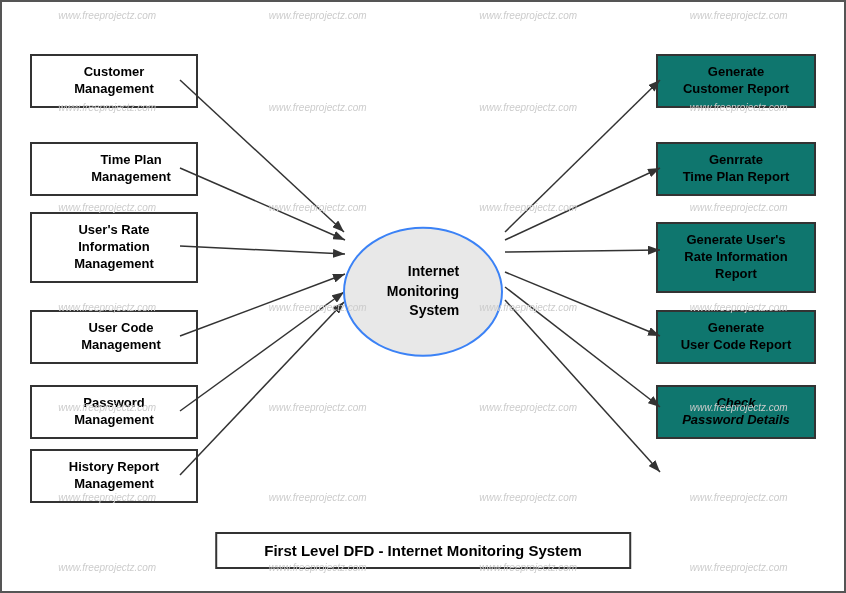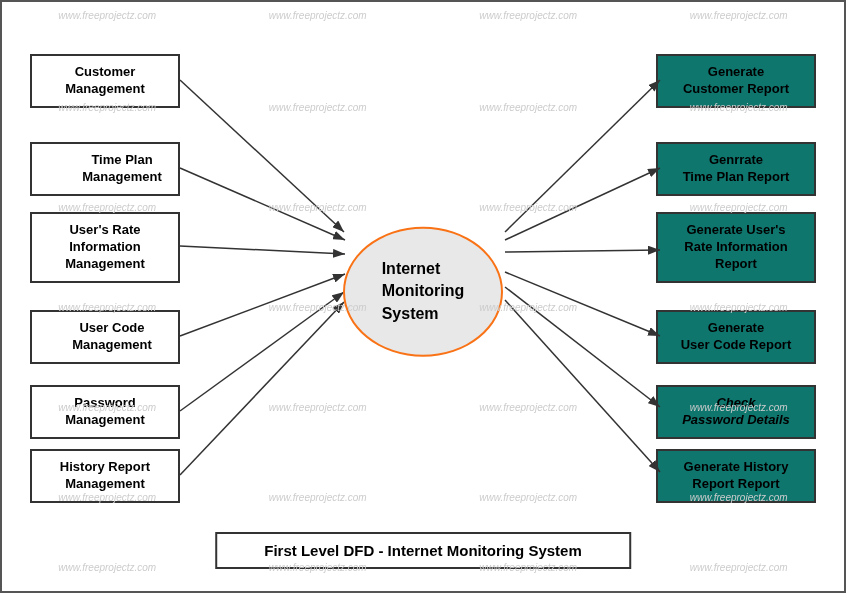--- a/index.html
+++ b/index.html
@@ -35,21 +35,21 @@
     .wm3 { top: 200px; display: flex; justify-content: space-around; }
     .wm4 { top: 300px; display: flex; justify-content: space-around; }
     .wm5 { top: 400px; display: flex; justify-content: space-around; }
     .wm6 { top: 490px; display: flex; justify-content: space-around; }
     .wm7 { top: 560px; display: flex; justify-content: space-around; }
 
     
     .left-box {
       position: absolute;
       left: 28px;
-      width: 150px;
+      width: 168px;
       border: 2px solid #333;
       background: #fff;
       text-align: center;
       font-size: 13px;
       font-weight: bold;
       padding: 8px 6px;
       line-height: 1.3;
     }
 
     
@@ -68,27 +68,27 @@
 
     
     .center-ellipse {
       position: absolute;
       left: 50%;
       top: 50%;
       transform: translate(-50%, -54%);
       width: 160px;
       height: 130px;
       background: #e8e8e8;
-      border: 2px solid #f97316;
+      border: 2px solid #3b82f6;
       border-radius: 50%;
       display: flex;
       align-items: center;
       justify-content: center;
-      text-align: left;
-      font-size: 16px;
+      text-align: right;
+      font-size: 14px;
       font-weight: bold;
       line-height: 1.4;
       z-index: 5;
     }
 
     
     .arrows-svg {
       position: absolute;
       top: 0;
       left: 0;
@@ -179,31 +179,28 @@
   <div class="left-box" style="top:447px;">
     History Report<br>Management
   </div>
 
   <div class="right-box" style="top:52px;">
     Generate<br>Customer Report
   </div>
   <div class="right-box" style="top:140px;">
     Genrrate<br>Time Plan Report
   </div>
-  <div class="right-box" style="top:210px;margin-left:47px;">
+  <div class="right-box" style="top:220px;margin-left:47px;">
     Generate User's<br>Rate Information<br>Report
   </div>
   <div class="right-box" style="top:308px;">
     Generate<br>User Code Report
   </div>
   <div class="right-box" style="top:383px;font-style:italic;">
     Check<br>Password Details
-  </div>
-  <div class="right-box" style="top:447px;">
-    Generate History<br>Report Report
   </div>
 
   <div class="center-ellipse">
     Internet<br>Monitoring<br>System
   </div>
 
   <svg class="arrows-svg">
     <defs>
       <marker id="arrowhead" markerWidth="8" markerHeight="6" refX="8" refY="3" orient="auto">
         <polygon points="0 0, 8 3, 0 6" fill="#333"></polygon>

